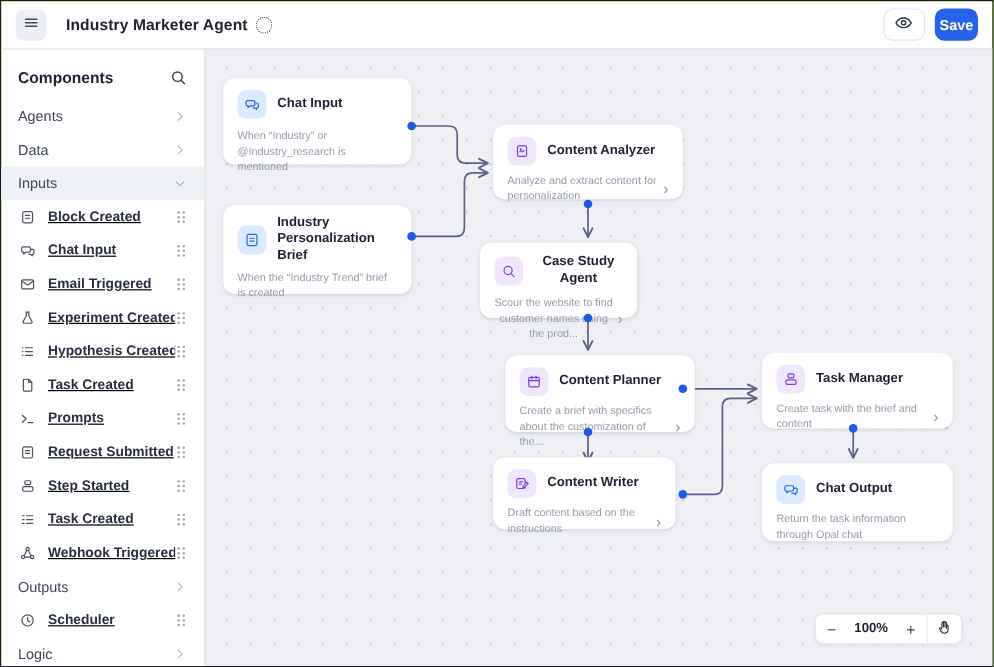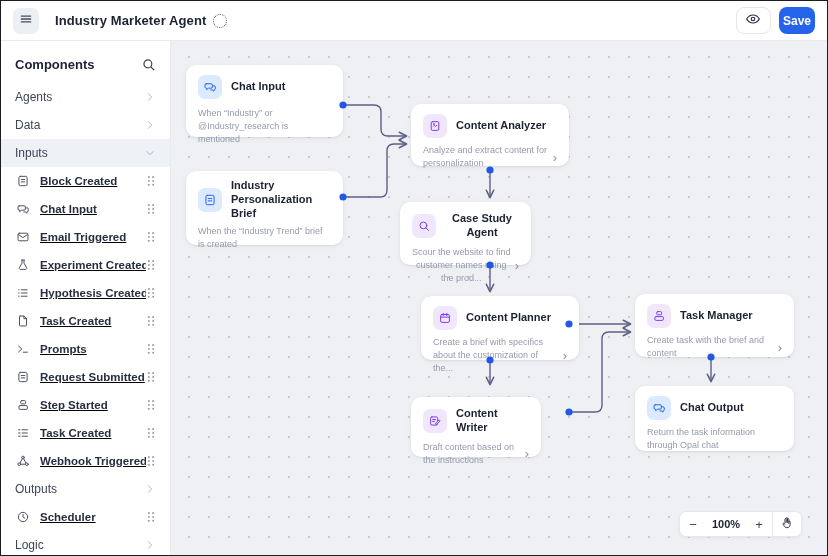--- a/index.html
+++ b/index.html
@@ -459,21 +459,21 @@
             </svg>
           </span>
         <span class="node-title">Content Planner</span>
         </div>
       <div class="node-body" style="margin-top:6px;">
           <span class="node-desc">Create a brief with specifics about the customization of the...</span>
         <span class="node-chev">›</span>
         </div>
     </div>
 
-    <div class="node" style="left:240px; top:356px; width:130px; height:60px;">
+    <div class="node" style="left:240px; top:340px; width:152px; height:60px;">
       <div class="node-head">
           <span class="chip chip-purple">
             <svg viewBox="0 0 24 24" fill="none" stroke="currentColor" stroke-width="1.7" stroke-linecap="round" stroke-linejoin="round">
               <rect x="4.5" y="5" width="12" height="14" rx="2.2"></rect>
               <path d="M8 9.5h5M8 12.8h3"></path>
               <path d="M13.5 15.5l5.5-5.5 1.8 1.8-5.5 5.5h-1.8z" fill="#fff"></path>
             </svg>
           </span>
         <span class="node-title">Content Writer</span>
         </div>

